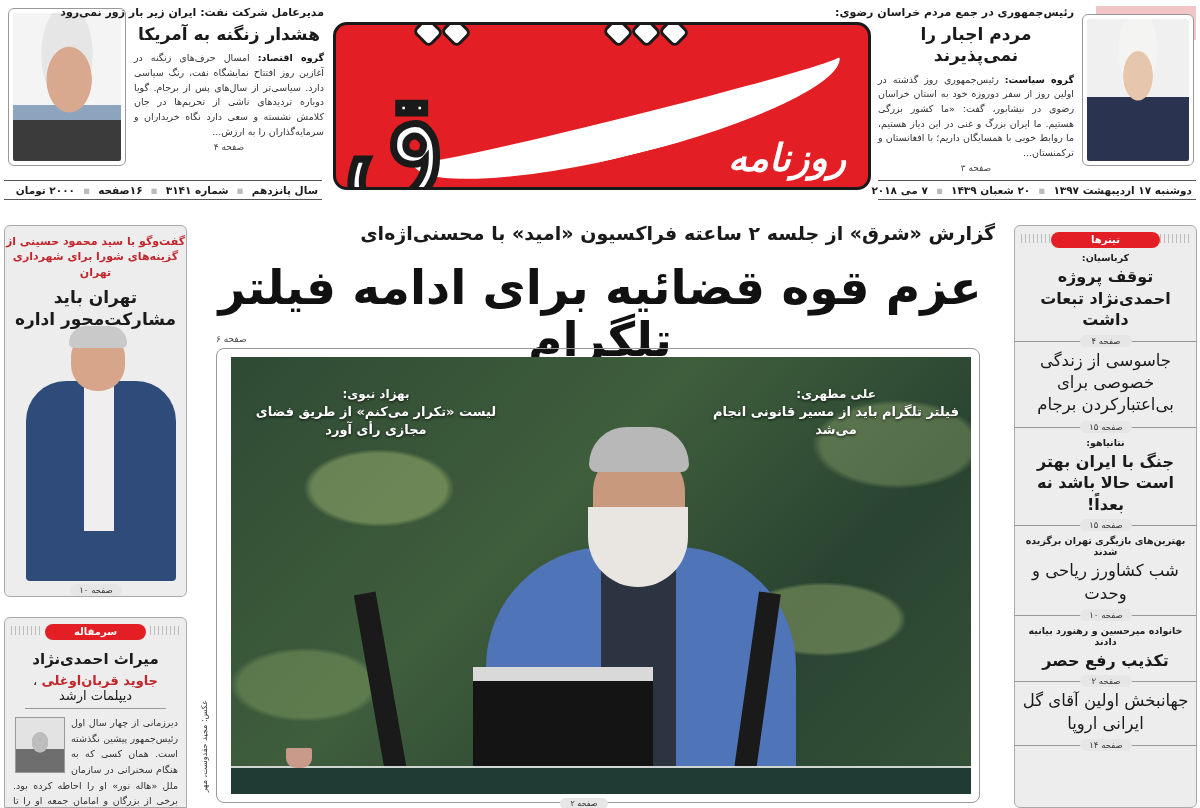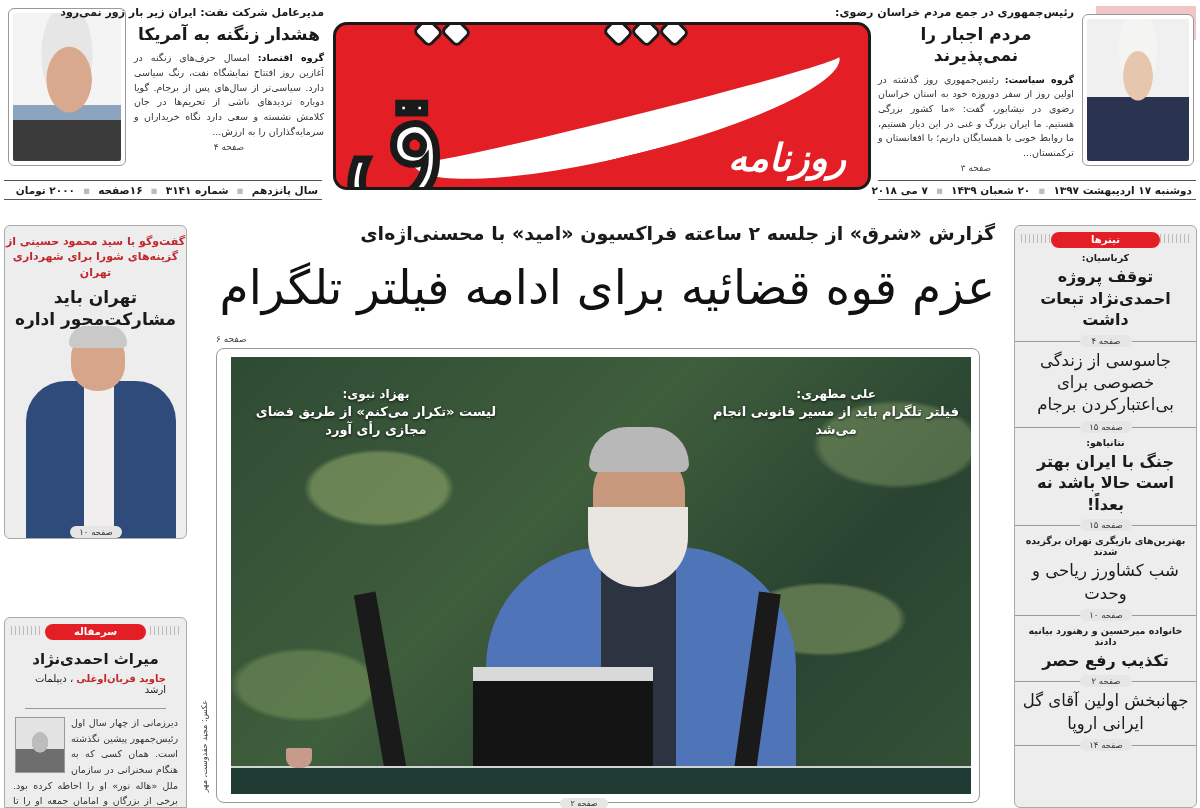--- a/index.html
+++ b/index.html
@@ -50,21 +50,21 @@
     left: 1096px; top: 6px; width: 100px; height: 34px;
     background: #f2c6c6; color: #fff; font-weight: bold; font-size: 18px;
     display: flex; align-items: center; justify-content: center; letter-spacing: 2px;
   }
 
   .dateline { top: 180px; height: 20px; border-top: 1px solid #555; border-bottom: 1px solid #555; font-size: 10.5px; font-weight: bold; display: flex; align-items: center; gap: 8px; padding: 0 4px; white-space: nowrap; }
   .dateline .sep { color: #bbb; }
 
   
   .supertitle { left: 205px; top: 222px; width: 790px; font-size: 19px; font-weight: bold; }
-  .main-headline { left: 205px; top: 262px; width: 790px; font-size: 47px; font-weight: normal; letter-spacing: -1px; line-height: 1.1; color: #111; }
+  .main-headline { left: 205px; top: 262px; width: 790px; text-align: center; font-size: 47px; font-weight: bold; letter-spacing: -1px; line-height: 1.1; color: #111; }
   .main-page-ref { left: 216px; top: 334px; font-size: 9px; color: #444; }
 
   .center-photo-frame { left: 216px; top: 348px; width: 764px; height: 455px; border: 1px solid #999; border-radius: 8px; padding: 8px 8px 8px 14px; }
   .center-photo {
     width: 100%; height: 100%; position: relative; overflow: hidden;
     background:
       radial-gradient(ellipse at 20% 30%, rgba(170,190,120,.45) 0 8%, transparent 9%),
       radial-gradient(ellipse at 80% 60%, rgba(170,190,120,.40) 0 9%, transparent 10%),
       radial-gradient(ellipse at 10% 75%, rgba(150,180,110,.35) 0 7%, transparent 8%),
       radial-gradient(ellipse at 90% 20%, rgba(160,185,120,.35) 0 8%, transparent 9%),
@@ -82,35 +82,35 @@
   .cp-cup { position: absolute; left: 55px; bottom: 26px; width: 26px; height: 20px; background: #c89a8a; border-radius: 2px 2px 10px 10px; }
 
   .quote { position: absolute; color: #fff; text-align: center; text-shadow: 0 1px 3px rgba(0,0,0,.8); }
   .quote .who { font-size: 12px; font-weight: bold; }
   .quote .what { font-size: 13px; font-weight: bold; line-height: 1.35; margin-top: 2px; }
 
   .photo-credit { position: absolute; left: 200px; top: 700px; writing-mode: vertical-rl; transform: rotate(180deg); font-size: 8px; color: #333; }
   .bottom-page-pill { left: 560px; top: 798px; width: 48px; height: 11px; background: #e6e6e6; border-radius: 6px; font-size: 8px; text-align: center; line-height: 11px; color: #333; }
 
   
-  .left-interview { left: 4px; top: 225px; width: 183px; height: 314px; border: 1px solid #aaa; border-radius: 6px; background: #ededed; overflow: hidden; }
+  .left-interview { left: 4px; top: 225px; width: 183px; height: 372px; border: 1px solid #aaa; border-radius: 6px; background: #ededed; overflow: hidden; }
   .left-interview .kicker { font-size: 11px; font-weight: bold; color: #c1272d; text-align: center; line-height: 1.4; margin-top: 8px; }
   .left-interview .headline { font-size: 17px; font-weight: bold; text-align: center; line-height: 1.3; margin-top: 6px; }
   .li-photo { position: absolute; left: 16px; top: 100px; width: 150px; height: 265px; }
   .li-suit { position: absolute; left: 5px; top: 55px; width: 150px; height: 200px; background: #2f4b7a; border-radius: 40px 40px 4px 4px; }
   .li-shirt { position: absolute; left: 63px; top: 55px; width: 30px; height: 150px; background: #f0eeee; }
   .li-face { position: absolute; left: 50px; top: 5px; width: 54px; height: 60px; background: #d6a58a; border-radius: 26px; }
   .li-hair { position: absolute; left: 48px; top: 0; width: 58px; height: 22px; background: #c9c9c9; border-radius: 28px 28px 8px 8px; }
   .pill { position: absolute; background: #e6e6e6; border-radius: 6px; font-size: 8.5px; color: #333; text-align: center; line-height: 12px; height: 12px; width: 52px; }
 
   .editorial { left: 4px; top: 617px; width: 183px; height: 191px; border: 1px solid #aaa; border-radius: 6px 6px 0 0; background: #ededed; overflow: hidden; }
   .section-pill { height: 16px; border-radius: 9px; background: #e31e24; color: #fff; font-size: 10px; font-weight: bold; text-align: center; line-height: 16px; }
   .hatch { position: absolute; top: 8px; width: 30px; height: 9px; background: repeating-linear-gradient(90deg, #bbb 0 1px, transparent 1px 4px); }
   .editorial .title { font-size: 15px; font-weight: bold; text-align: center; margin-top: 10px; }
-  .editorial .byline { font-size: 10px; text-align: right; margin-top: 5px; padding-bottom: 13px; border-bottom: 1px solid #999; margin-left: 20px; margin-right: 20px; }
+  .editorial .byline { font-size: 13px; text-align: center; margin-top: 5px; padding-bottom: 5px; border-bottom: 1px solid #999; margin-left: 20px; margin-right: 20px; }
   .editorial .byline .author { color: #c1272d; font-weight: bold; }
   .editorial .body { font-size: 9.5px; line-height: 1.65; text-align: justify; color: #333; padding: 6px 8px 0 8px; }
   .ed-photo { float: left; width: 50px; height: 56px; margin: 2px 6px 2px 2px; border: 1px solid #999; background: radial-gradient(ellipse at 50% 45%, #bdbdbd 0 24%, transparent 25%), linear-gradient(#e3e3e3 0 58%, #6e6e6e 58% 100%); }
 
   
   .briefs { left: 1014px; top: 225px; width: 183px; height: 583px; border: 1px solid #aaa; border-radius: 6px; background: #ededed; overflow: hidden; }
   .brief { position: relative; text-align: center; padding: 0 6px; }
   .brief .kicker { font-size: 9.5px; font-weight: bold; color: #222; margin-top: 4px; }
   .brief .headline { font-size: 16px; font-weight: bold; line-height: 1.35; margin-top: 3px; }
   .brief .headline.light { font-weight: normal; font-size: 16.5px; }

